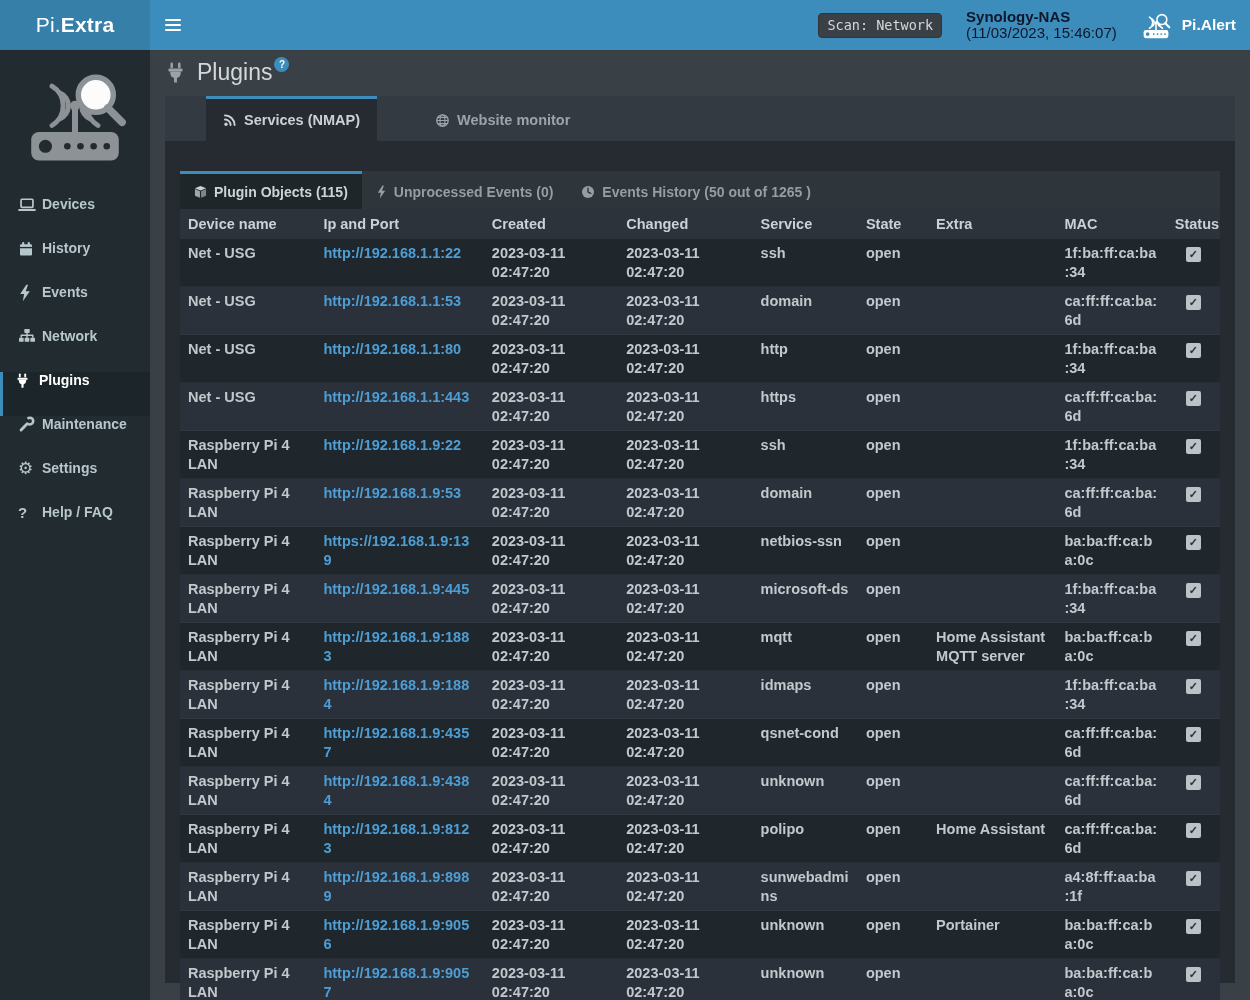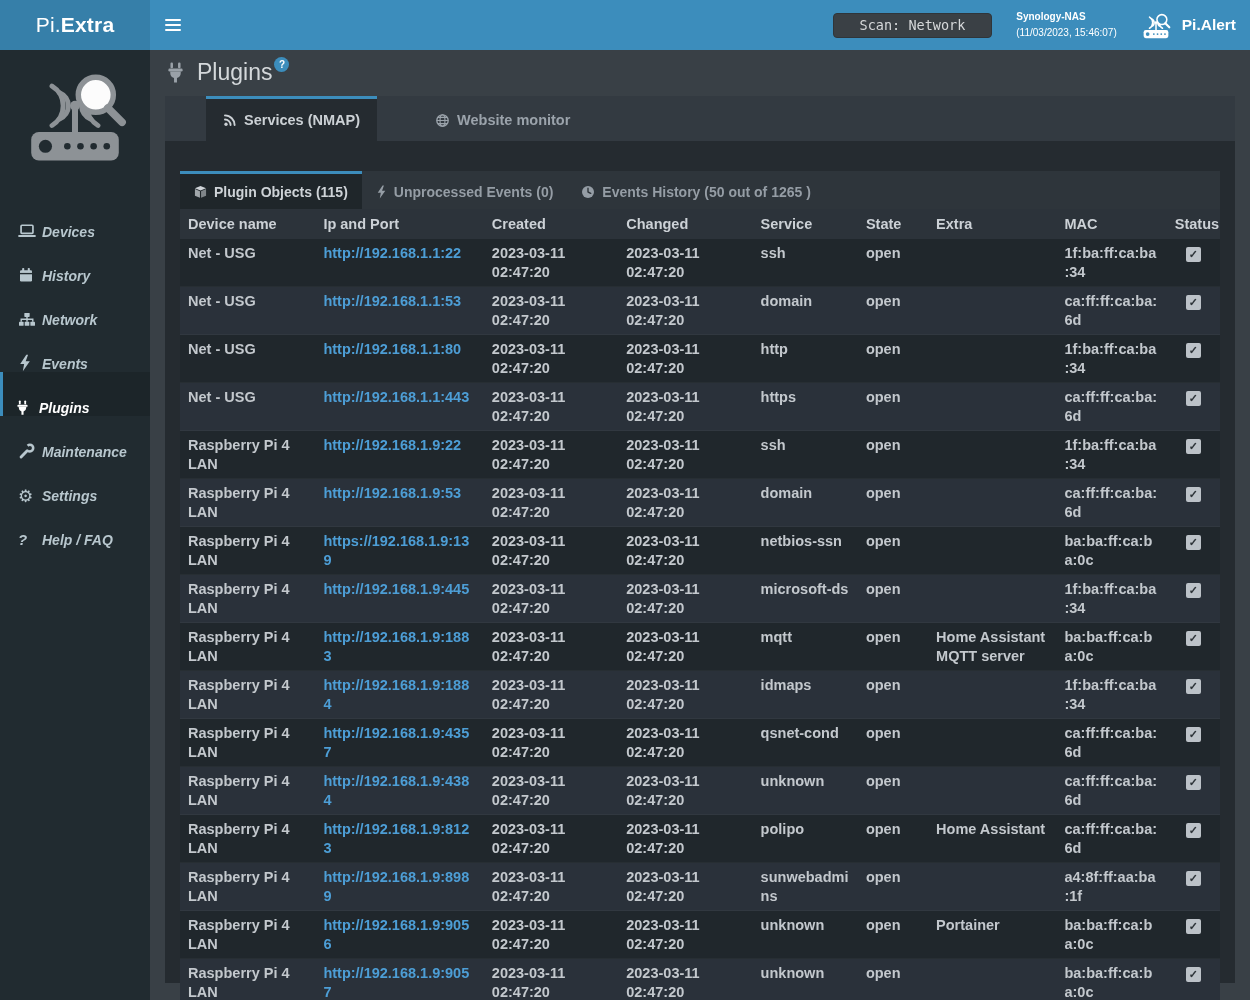--- a/index.html
+++ b/index.html
@@ -14,32 +14,32 @@
   .navbar { position:absolute; top:0; left:0; right:0; height:50px; background:#3c8dbc; z-index:5; display:flex; align-items:stretch; }
   .logo-box { width:150px; background:#367fa9; color:#fff; display:flex; align-items:center; justify-content:center; font-size:21px; letter-spacing:.2px; }
   .logo-box b { font-weight:700; }
   .hamburger { width:46px; display:flex; align-items:center; justify-content:center; cursor:pointer; }
   .hamburger .bars { width:16px; }
   .hamburger .bars span { display:block; height:2.5px; background:#fff; margin:2.5px 0; border-radius:1px; }
   .nav-right { margin-left:auto; display:flex; align-items:center; padding-right:14px; }
   .scan-badge {
     font-family:"DejaVu Sans Mono", monospace; font-size:13.5px; color:#d6d8da;
     background:#3a4045; border:1px solid #2f353a; border-radius:4px;
-    padding:3px 26px 4px; margin-right:24px;
+    padding:3px 8px 4px; margin-right:24px;
   }
-  .host-block { color:#ffffff; font-size:10px; line-height:16px; text-align:left; margin-right:22px; }
+  .host-block { color:#0f172a; font-size:15px; line-height:16px; text-align:left; margin-right:22px; }
   .host-block .host { font-weight:700; }
   .brand-mini { display:flex; align-items:center; color:#fff; }
   .brand-mini svg { margin-right:9px; }
   .brand-mini .brand-label { font-size:15.5px; font-weight:700; }
   
   .sidebar { position:absolute; top:50px; left:0; bottom:0; width:150px; background:#212b30; }
   .side-logo { padding:12px 0 4px; text-align:center; }
   .side-menu { margin-top:26px; }
-  .menu-item { display:flex; align-items:flex-end; height:44px; padding-left:15px; cursor:pointer; color:#b8c7ce; font-size:14px; font-weight:600; border-left:3px solid transparent;font-style:italic; }
+  .menu-item { display:flex; align-items:flex-start; height:44px; padding-left:15px; cursor:pointer; color:#b8c7ce; font-size:14px; font-weight:600; border-left:3px solid transparent; }
   .menu-item .mi-icon { width:24px; display:inline-flex; justify-content:flex-start; align-items:center; color:#b8c7ce; }
   .menu-item.active { background:#1c2529; border-left-color:#3c8dbc; color:#fff; padding-left:12px; }
   .menu-item.active .mi-icon { color:#fff; }
   .gear-glyph { font-size:17px; line-height:16px; font-family:"DejaVu Sans", sans-serif; }
   .q-glyph { font-size:15px; font-weight:700; }
   
   .content { position:absolute; top:50px; left:150px; right:0; bottom:0; background:#394046; }
   .content-header { padding:9px 15px 10px; display:flex; align-items:flex-start; }
   .page-title { font-size:23px; font-weight:400; color:#d4d8db; display:flex; align-items:center; }
   .page-title .title-plug { margin-right:11px; color:#9aa1a8; }
@@ -154,38 +154,38 @@
             <rect x="5.2" y="1.2" width="2.6" height="4.5" rx="1" fill="currentColor"></rect>
             <rect x="12.2" y="1.2" width="2.6" height="4.5" rx="1" fill="currentColor"></rect>
             <rect x="2.5" y="7.4" width="15" height="1.7" fill="#212b30"></rect>
           </svg>
       </span>
       <span>History</span>
     </div>
 
     <div class="menu-item">
       <span class="mi-icon">
+        <svg width="14" height="18" viewBox="0 0 16 20">
+            <polygon points="9.5,0.5 2.5,11 7,11 5.5,19.5 13.5,8 8.8,8 11.5,0.5" fill="currentColor"></polygon>
+          </svg>
+      </span>
+      <span>Events</span>
+    </div>
+
+    <div class="menu-item">
+      <span class="mi-icon">
         <svg width="18" height="16" viewBox="0 0 20 18">
             <rect x="7" y="1" width="6" height="4.6" rx="0.8" fill="currentColor"></rect>
             <path d="M10,5.6 v2.6 M3.5,11 v-2.8 h13 v2.8 M10,8.2 v2.8" stroke="currentColor" stroke-width="1.6" fill="none"></path>
             <rect x="1" y="11" width="5.2" height="4.6" rx="0.8" fill="currentColor"></rect>
             <rect x="7.4" y="11" width="5.2" height="4.6" rx="0.8" fill="currentColor"></rect>
             <rect x="13.8" y="11" width="5.2" height="4.6" rx="0.8" fill="currentColor"></rect>
           </svg>
       </span>
       <span>Network</span>
-    </div>
-
-    <div class="menu-item">
-      <span class="mi-icon">
-        <svg width="14" height="18" viewBox="0 0 16 20">
-            <polygon points="9.5,0.5 2.5,11 7,11 5.5,19.5 13.5,8 8.8,8 11.5,0.5" fill="currentColor"></polygon>
-          </svg>
-      </span>
-      <span>Events</span>
     </div>
 
     <div class="menu-item active">
       <span class="mi-icon">
         <svg width="15" height="17" viewBox="0 0 20 20">
             <rect x="5.2" y="0.5" width="2.4" height="5.5" rx="1.1" fill="currentColor"></rect>
             <rect x="12.4" y="0.5" width="2.4" height="5.5" rx="1.1" fill="currentColor"></rect>
             <rect x="3.2" y="6.3" width="13.6" height="2.8" rx="1.2" fill="currentColor"></rect>
             <path d="M5,9.1 h10 v1.3 a5,5 0 0 1 -3.6,4.8 V19.5 h-2.8 v-4.3 A5,5 0 0 1 5,10.4 Z" fill="currentColor"></path>
           </svg>

